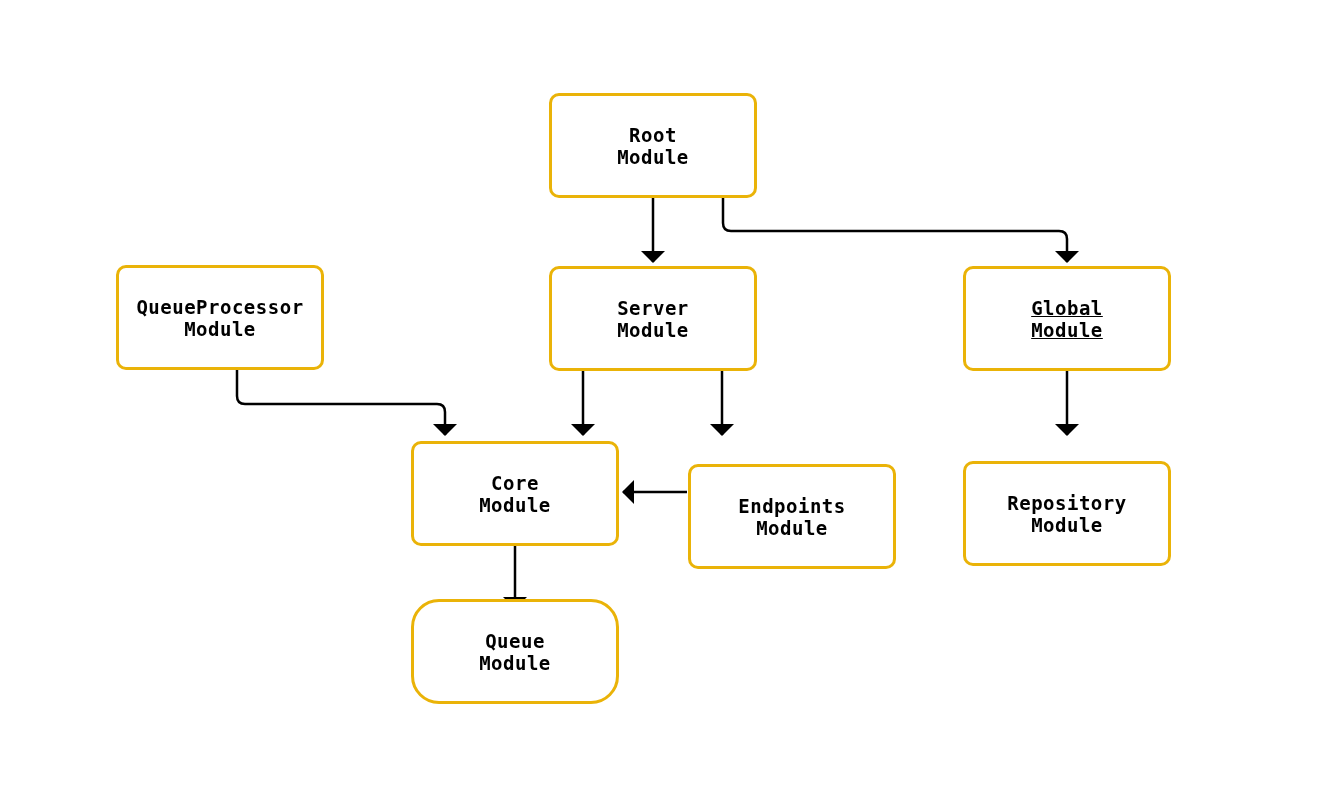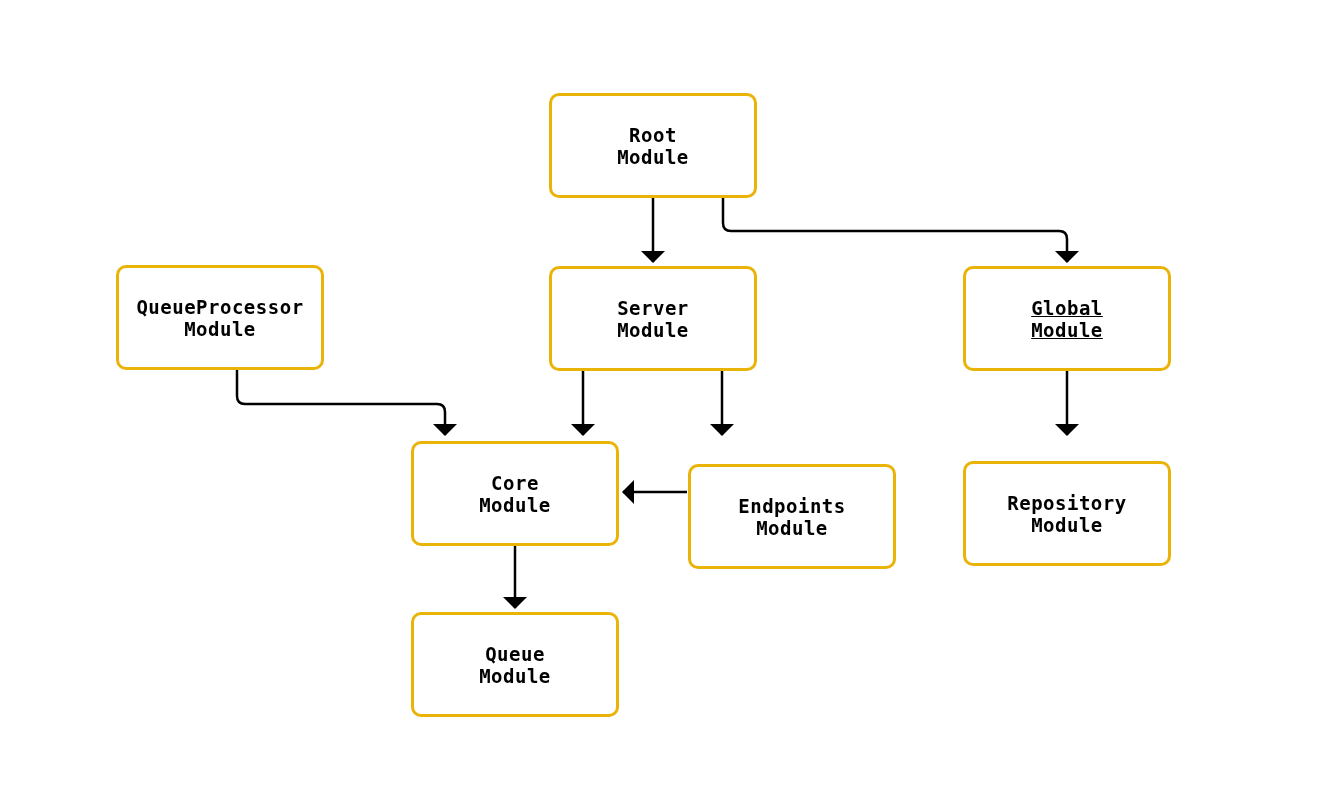--- a/index.html
+++ b/index.html
@@ -49,21 +49,21 @@
     letter-spacing: 0.5px;
   }
   
   .pos-root          { left: 549px;  top: 93px;  }
   .pos-queueprocessor{ left: 116px;  top: 265px; }
   .pos-server        { left: 549px;  top: 266px; }
   .pos-global        { left: 963px;  top: 266px; text-decoration: underline; }
   .pos-core          { left: 411px;  top: 441px; }
   .pos-endpoints     { left: 688px;  top: 439px; margin-top: 25px; }
   .pos-repository    { left: 963px;  top: 439px; margin-top: 22px; }
-  .pos-queue         { left: 411px;  top: 612px; }
+  .pos-queue         { left: 411px;  top: 599px; border-radius: 28px; }
 </style>
 </head>
 <body>
 
 <div class="canvas">
 
   <svg class="edge-layer" viewBox="0 0 1337 809" xmlns="http://www.w3.org/2000/svg">
     <defs>
       <marker id="arrowhead" viewBox="0 0 12 24" refX="11" refY="12" markerWidth="12" markerHeight="24" markerUnits="userSpaceOnUse" orient="auto">
         <path d="M0,0 L12,12 L0,24 z" fill="#000000"></path>

